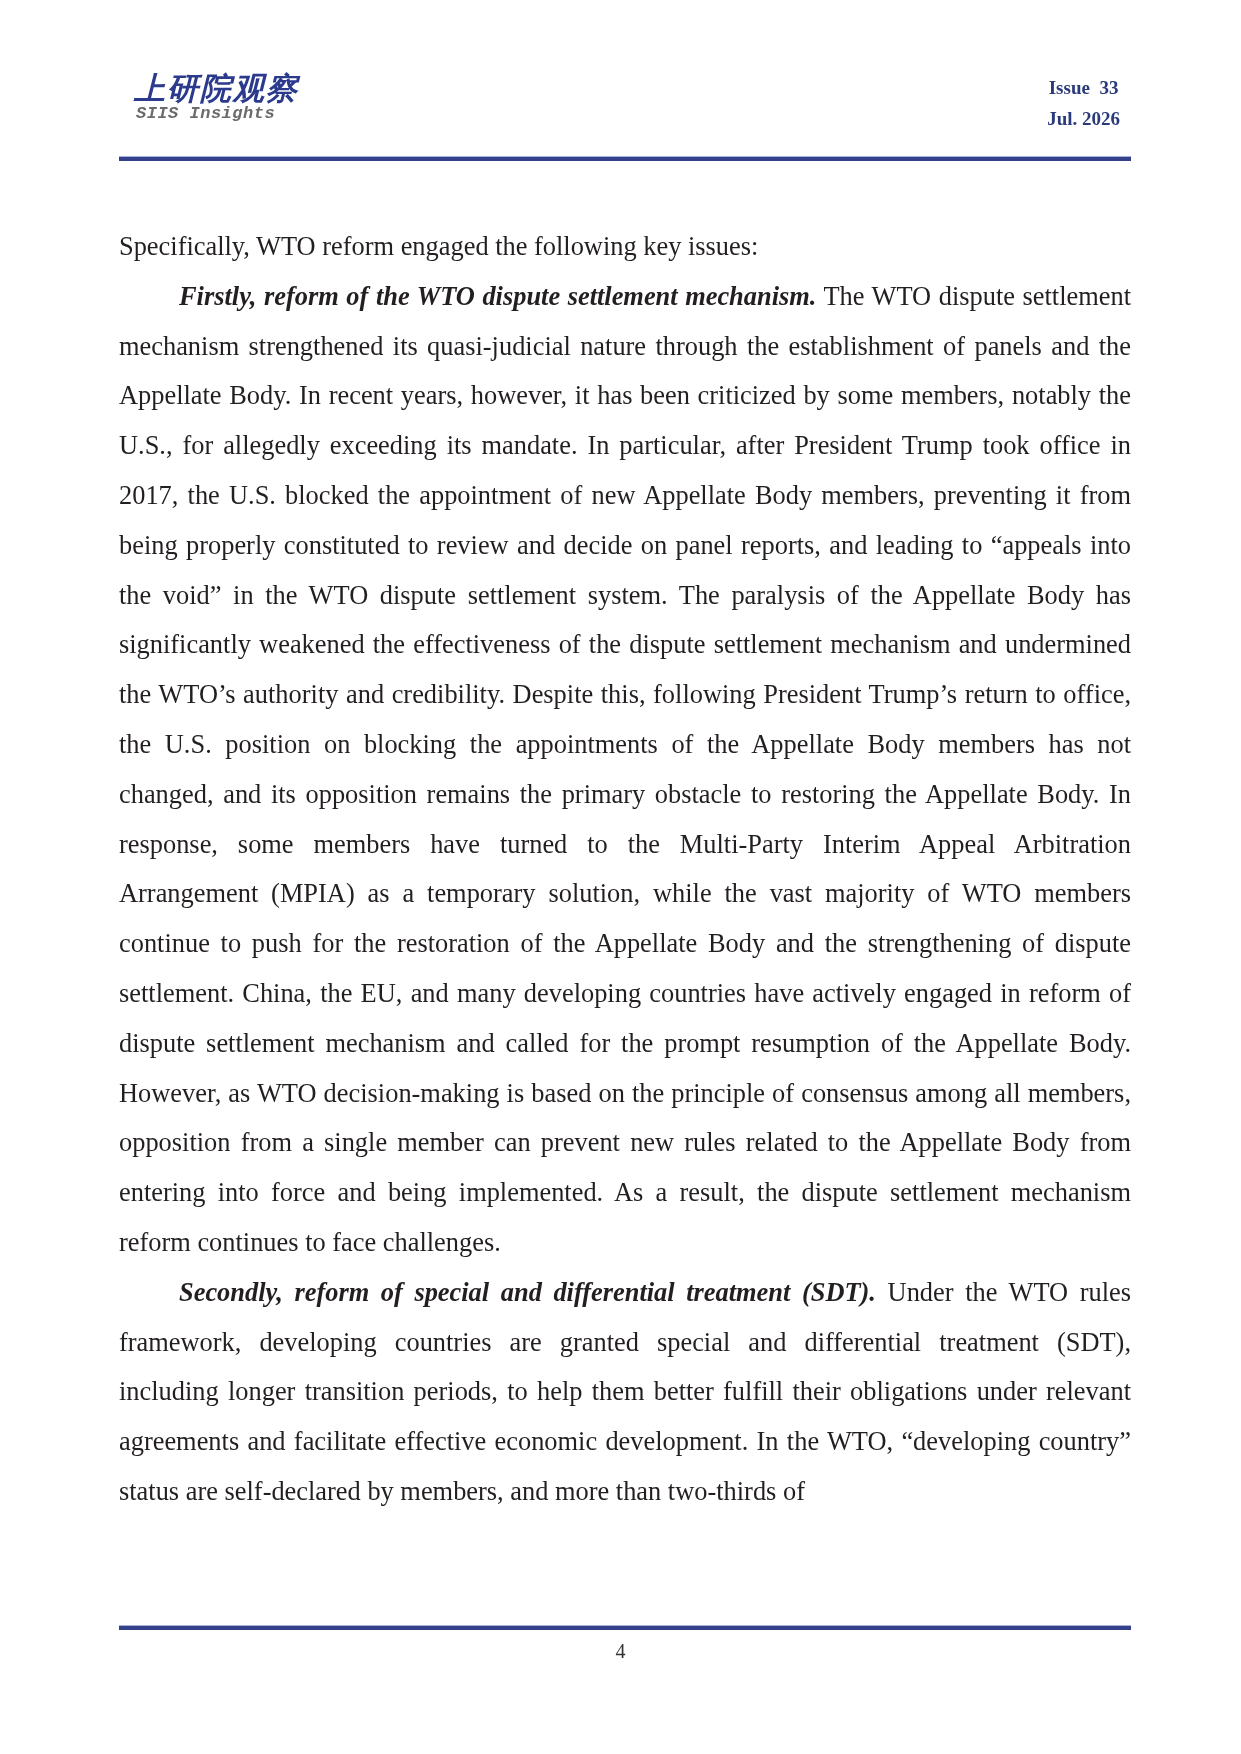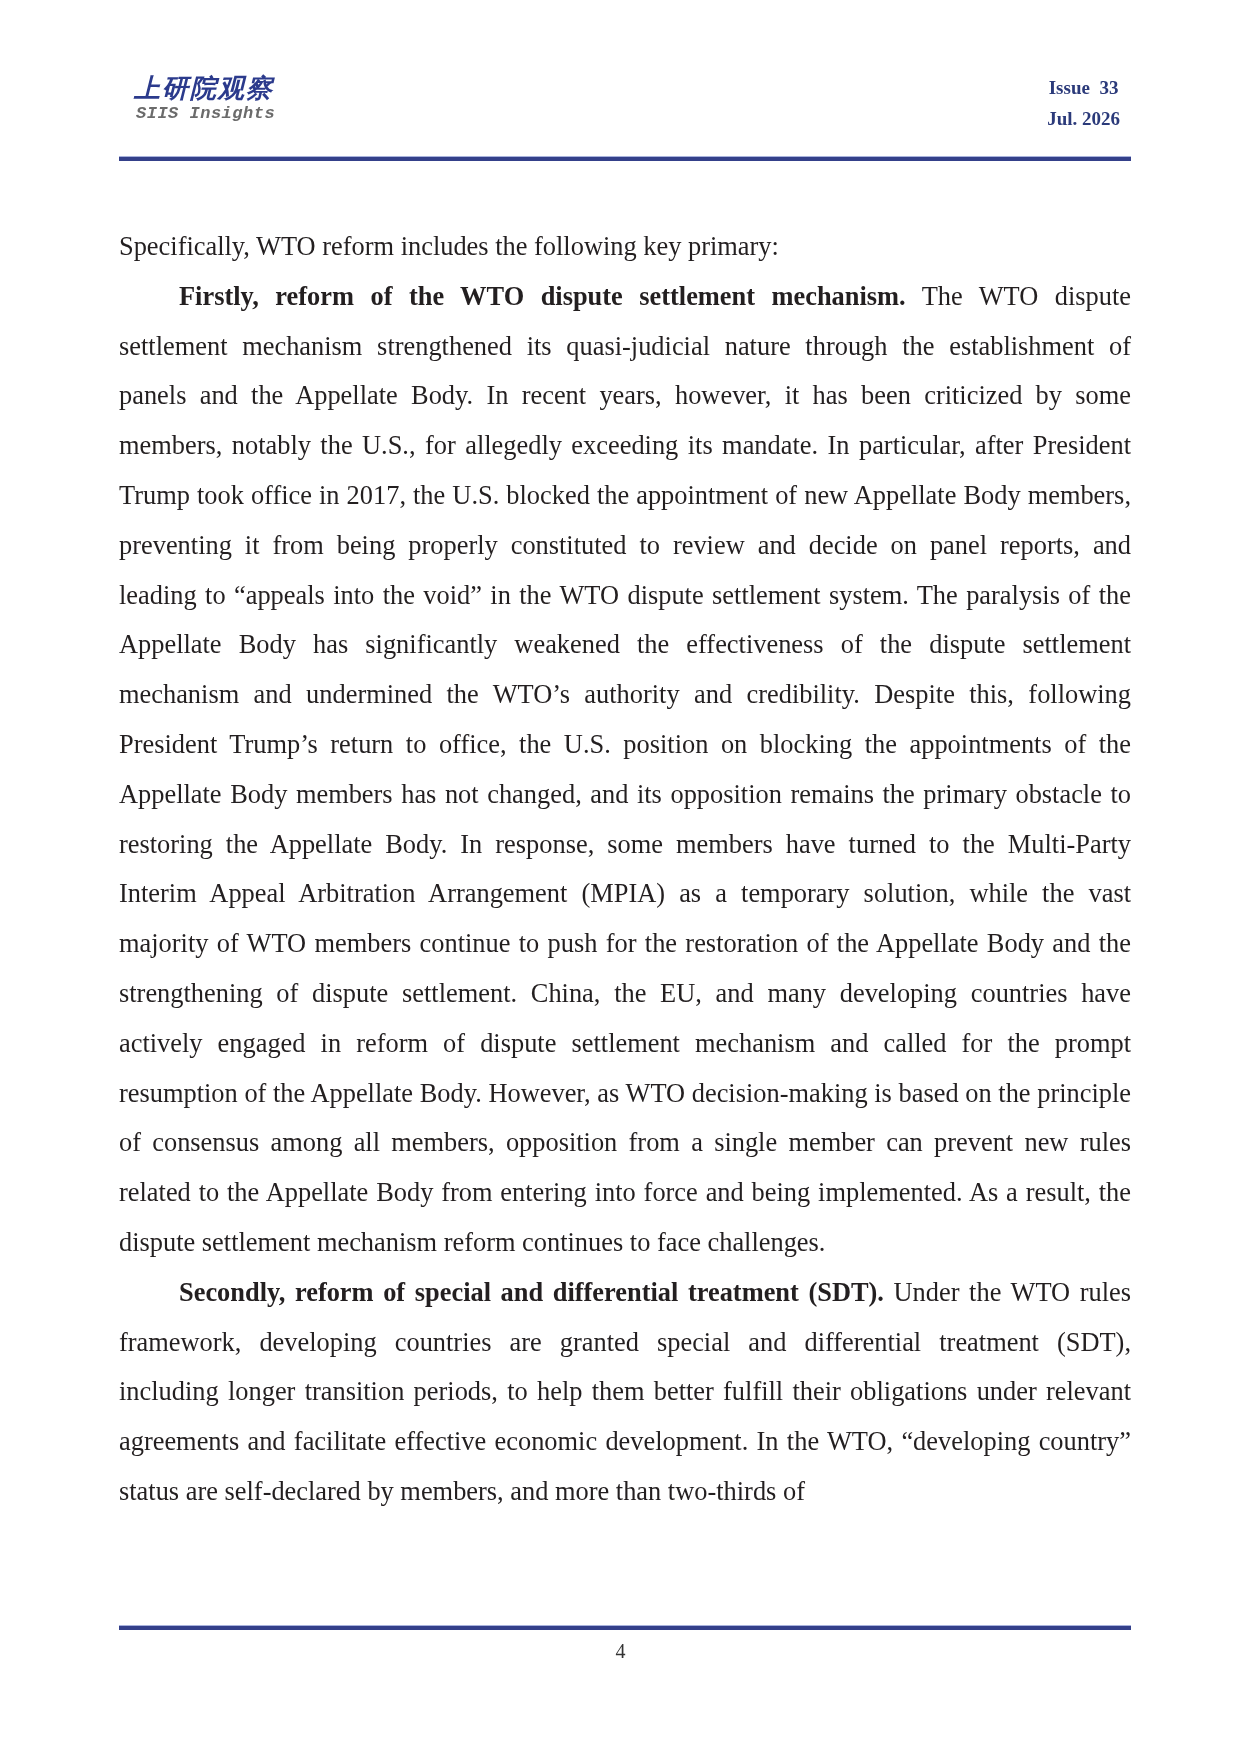--- a/index.html
+++ b/index.html
@@ -20,21 +20,21 @@
       left: 120px;
       top: 72px;
       width: 1010px;
       height: 90px;
     }
     .logo-cn {
       position: absolute;
       left: 14px;
       top: 0px;
       font-family: "DejaVu Serif", serif;
-      font-size: 26px;
+      font-size: 31px;
       font-weight: bold;
       font-style: italic;
       color: #2b3a8c;
       letter-spacing: 2px;
       line-height: 32px;
     }
     .logo-en {
       position: absolute;
       left: 16px;
       top: 32px;
@@ -80,20 +80,21 @@
       text-align: justify;
     }
     .content p.indent {
       text-indent: 60px;
     }
     .content p.para2 {
       margin-top: 0px;
     }
     .content b {
       font-weight: bold;
+      font-style: italic;
     }
     .page-number {
       position: absolute;
       left: 0;
       width: 1241px;
       top: 1640px;
       text-align: center;
       font-size: 20px;
       color: #333;
     }
@@ -106,20 +107,20 @@
   <div class="logo-en">SIIS Insights</div>
   <div class="issue-info">
     <div style="white-space:pre;text-align:center;">Issue  33</div>
     <div>Jul. 2026</div>
   </div>
 </div>
 
 <div class="rule top"></div>
 
 <div class="content">
-  <p>Specifically, WTO reform includes the following key primary:</p>
+  <p>Specifically, WTO reform engaged the following key issues:</p>
   <p class="indent"><b>Firstly, reform of the WTO dispute settlement mechanism.</b><span> The WTO dispute settlement mechanism strengthened its quasi-judicial nature through the establishment of panels and the Appellate Body. In recent years, however, it has been criticized by some members, notably the U.S., for allegedly exceeding its mandate. In particular, after President Trump took office in 2017, the U.S. blocked the appointment of new Appellate Body members, preventing it from being properly constituted to review and decide on panel reports, and leading to “appeals into the void” in the WTO dispute settlement system. The paralysis of the Appellate Body has significantly weakened the effectiveness of the dispute settlement mechanism and undermined the WTO’s authority and credibility. Despite this, following President Trump’s return to office, the U.S. position on blocking the appointments of the Appellate Body members has not changed, and its opposition remains the primary obstacle to restoring the Appellate Body. In response, some members have turned to the Multi-Party Interim Appeal Arbitration Arrangement (MPIA) as a temporary solution, while the vast majority of WTO members continue to push for the restoration of the Appellate Body and the strengthening of dispute settlement. China, the EU, and many developing countries have actively engaged in reform of dispute settlement mechanism and called for the prompt resumption of the Appellate Body. However, as WTO decision-making is based on the principle of consensus among all members, opposition from a single member can prevent new rules related to the Appellate Body from entering into force and being implemented. As a result, the dispute settlement mechanism reform continues to face challenges.</span></p>
   <p class="indent para2"><b>Secondly, reform of special and differential treatment (SDT).</b><span> Under the WTO rules framework, developing countries are granted special and differential treatment (SDT), including longer transition periods, to help them better fulfill their obligations under relevant agreements and facilitate effective economic development. In the WTO, “developing country” status are self-declared by members, and more than two-thirds of</span></p>
 </div>
 
 <div class="rule bottom"></div>
 
 <div class="page-number">4</div>
 
 </body></html>

